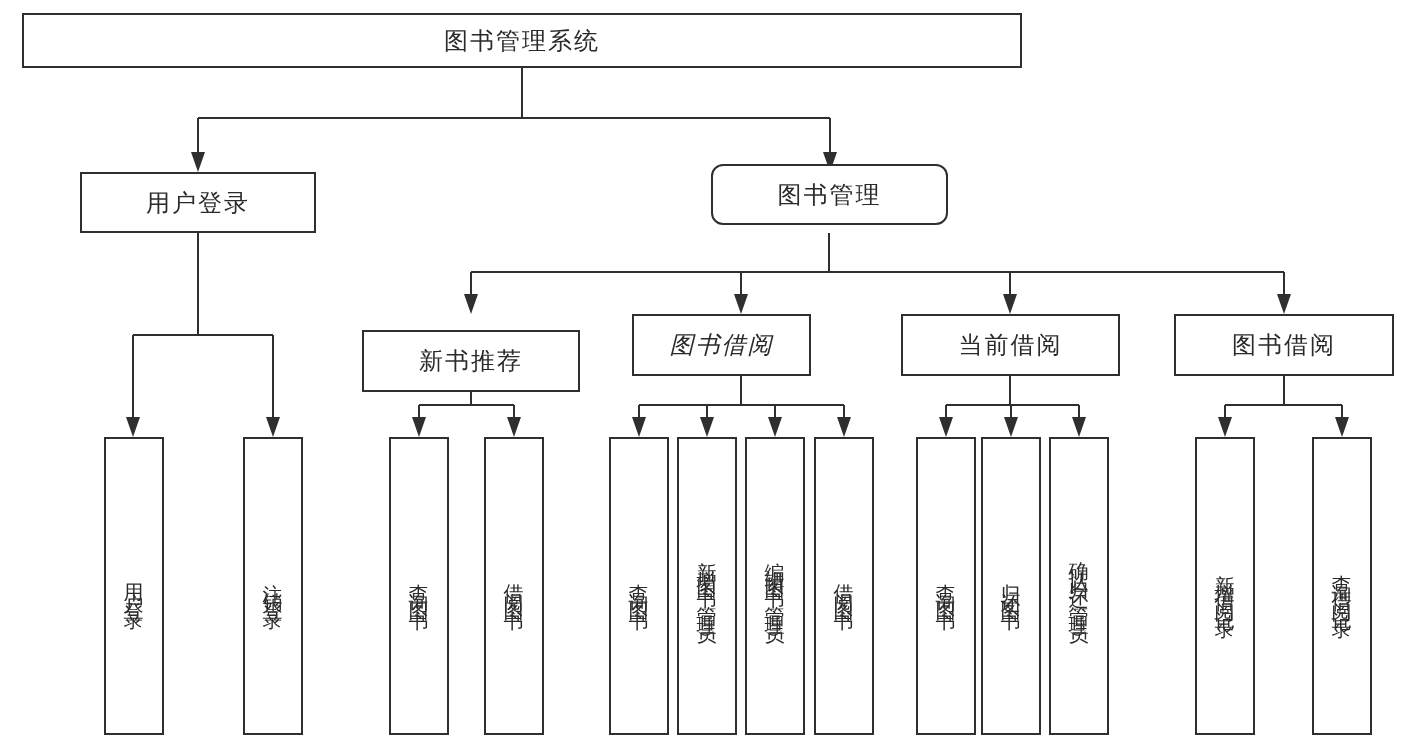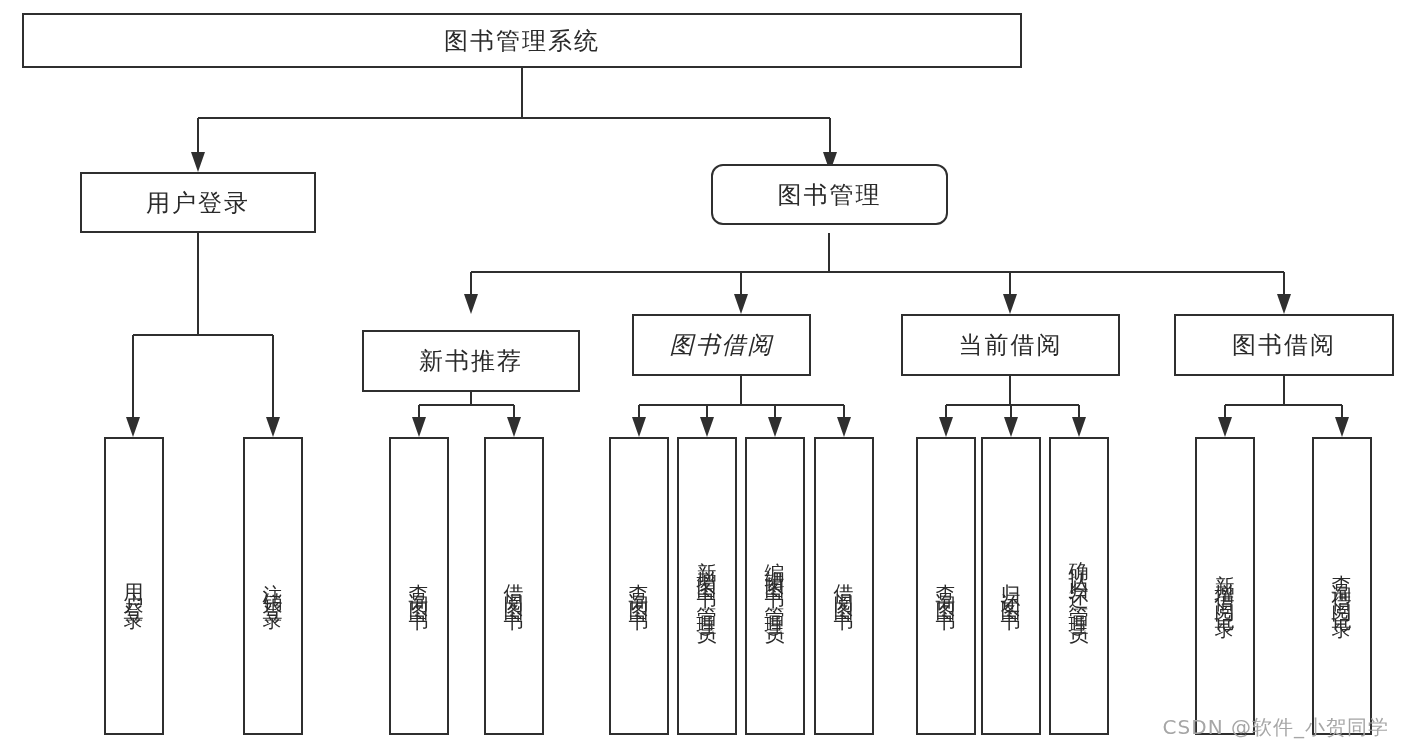--- a/index.html
+++ b/index.html
@@ -92,14 +92,13 @@
   <div class="node v" style="left:745px;top:437px;width:60px;height:298px;">编辑图书（管理员）</div>
   <div class="node v" style="left:814px;top:437px;width:60px;height:298px;">借阅图书</div>
 
   <div class="node v" style="left:916px;top:437px;width:60px;height:298px;">查询图书</div>
   <div class="node v" style="left:981px;top:437px;width:60px;height:298px;">归还图书</div>
   <div class="node v" style="left:1049px;top:437px;width:60px;height:298px;">确认归还（管理员）</div>
 
   <div class="node v" style="left:1195px;top:437px;width:60px;height:298px;">新增借阅记录</div>
   <div class="node v" style="left:1312px;top:437px;width:60px;height:298px;">查询借阅记录</div>
 
-  <div class="watermark">CSDN @软件_小贺同学</div>
 </div>
 
 </body></html>

